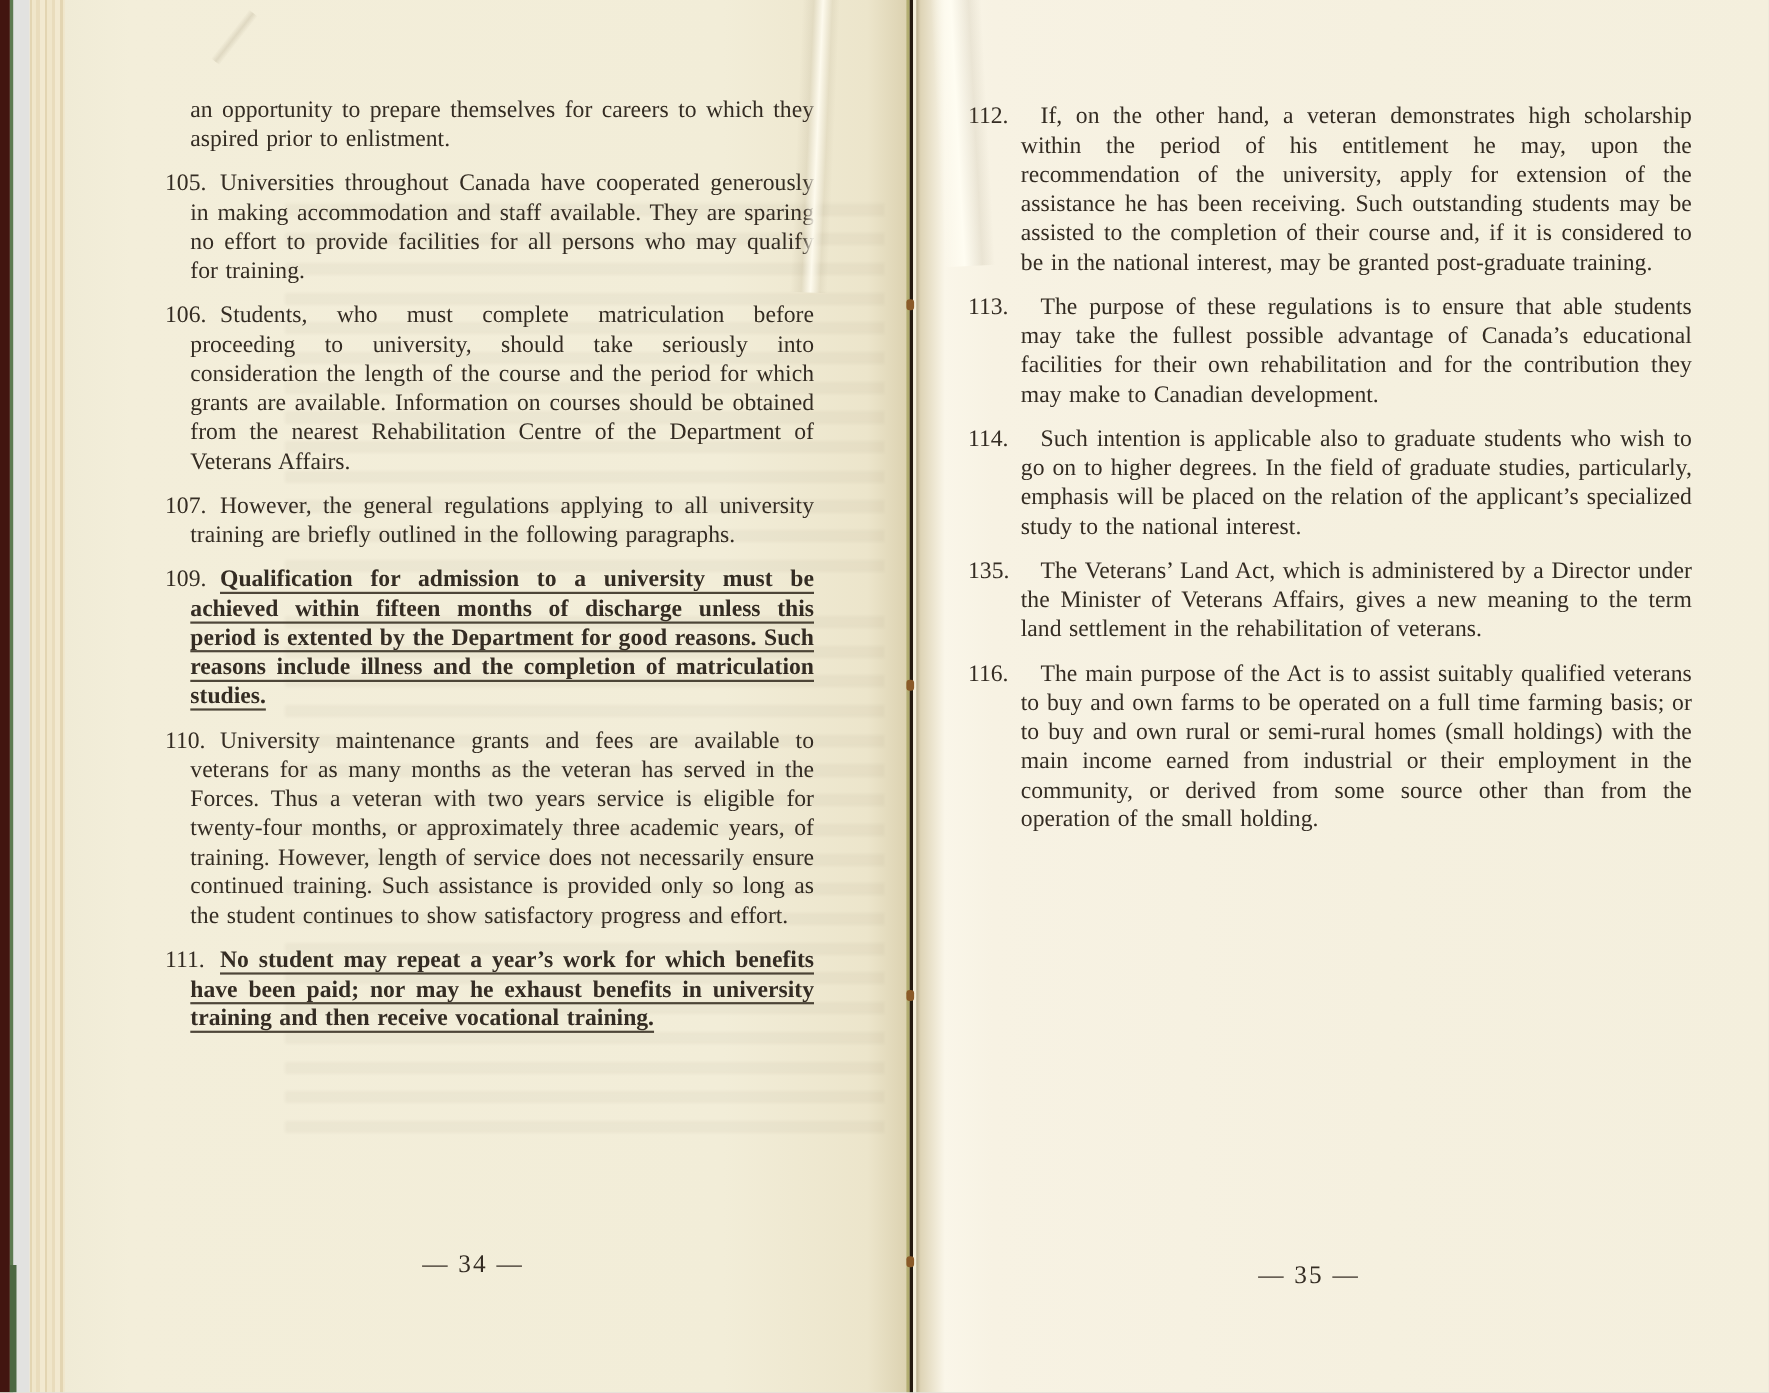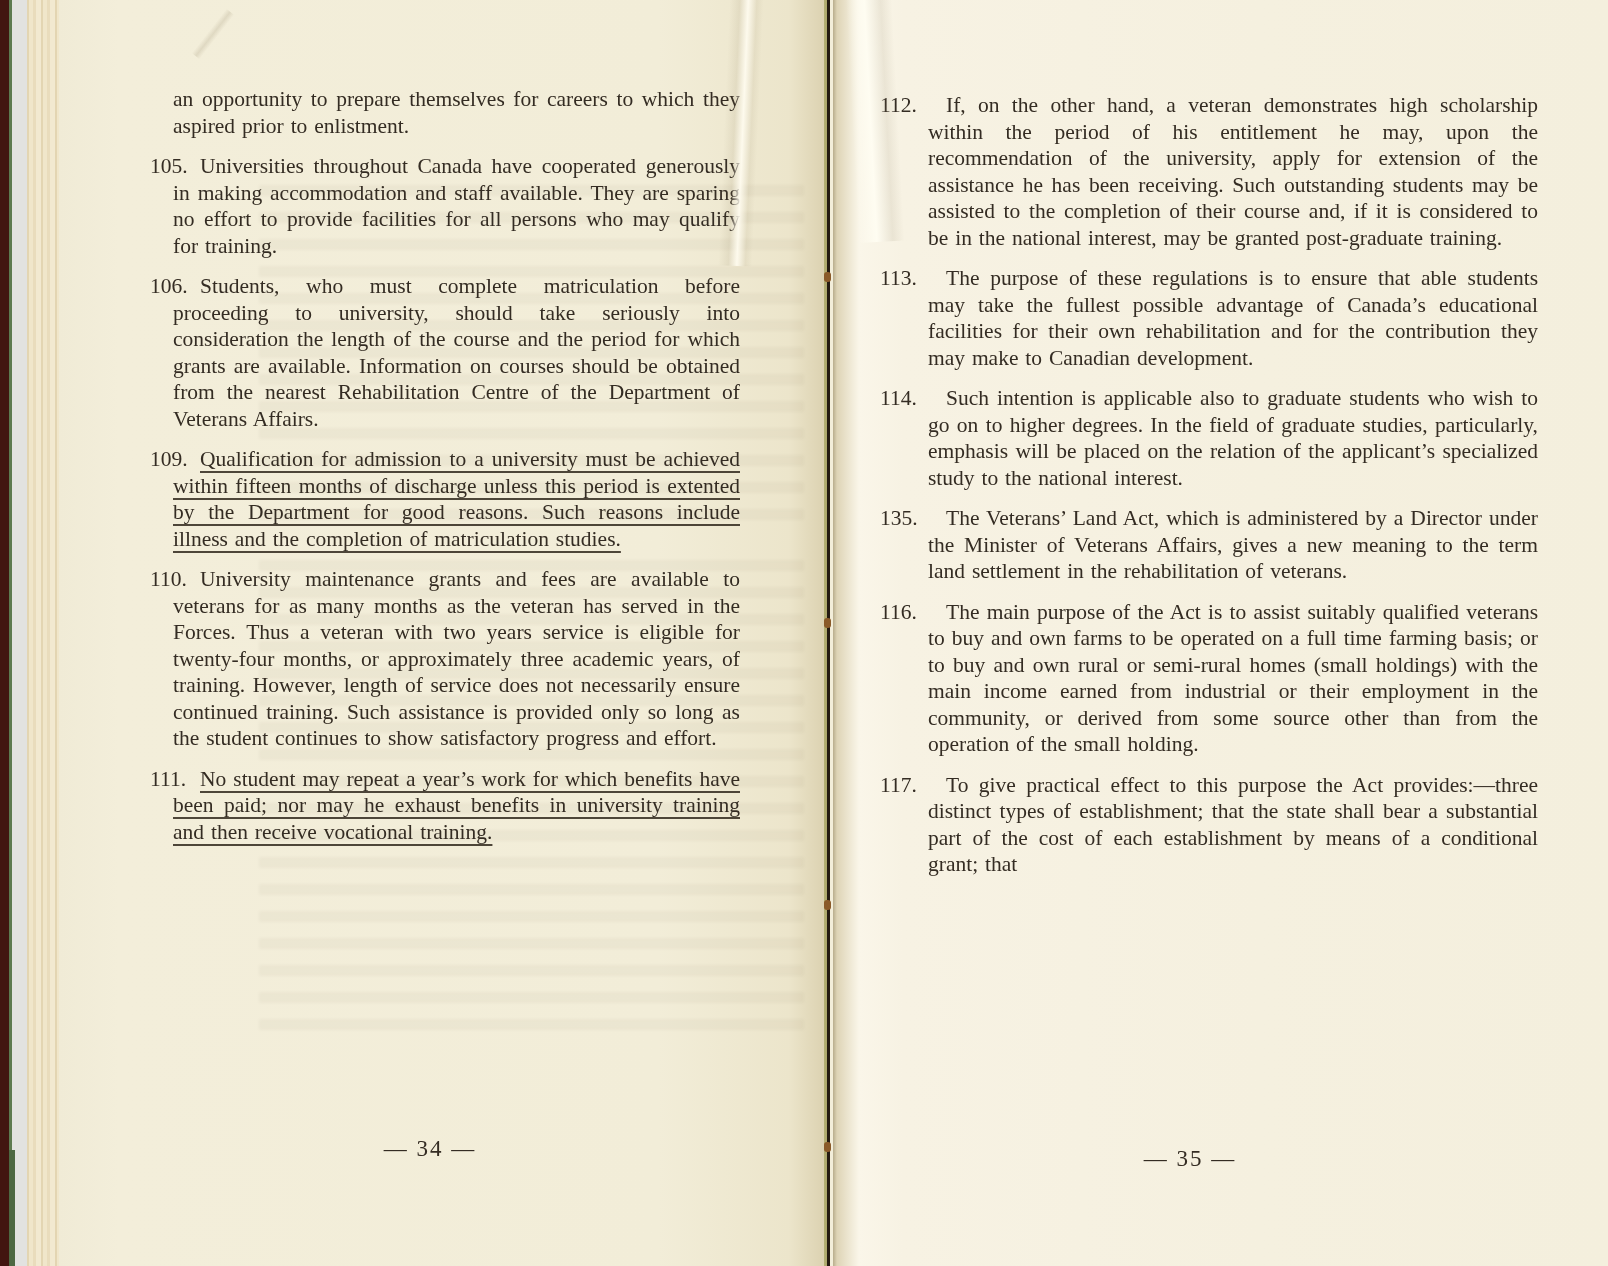--- a/index.html
+++ b/index.html
@@ -57,20 +57,21 @@
   .tb-left .para.indent{text-indent:27px;}
   .tb-right .para.indent{text-indent:18px;}
   .pnum{position:absolute;top:0;text-indent:0;}
   .tb-left .pnum{left:-33px;margin-left:10px;}
   .tb-right .pnum{left:-48px;}
   .u{
     text-decoration:underline;
     text-decoration-thickness:1.6px;
     text-underline-offset:4.5px;
     text-decoration-color:rgba(48,40,28,0.85);
+    font-weight:bold;
   }
   .act-heading-row{margin:20px 0 16px 0;display:flex;justify-content:center;text-indent:0;}
   .act-heading{
     display:inline-block;
     font-family:"Liberation Sans", sans-serif;
     font-weight:bold;font-size:39px;letter-spacing:0.5px;
     color:#241d16;transform:scaleX(0.93);
     text-shadow:0 0 0.6px #241d16;
   }
   .page-number{position:absolute;font-size:23px;letter-spacing:2px;color:#342c23;}
@@ -117,38 +118,38 @@
 
 
       <div class="para indent">
         <span class="pnum">135.</span>
         <span class="ptext">The Veterans’ Land Act, which is administered by a Director under the Minister of Veterans Affairs, gives a new meaning to the term land settlement in the rehabilitation of veterans.</span>
       </div>
       <div class="para indent">
         <span class="pnum">116.</span>
         <span class="ptext">The main purpose of the Act is to assist suitably qualified veterans to buy and own farms to be operated on a full time farming basis; or to buy and own rural or semi-rural homes (small holdings) with the main income earned from industrial or their employment in the community, or derived from some source other than from the operation of the small holding.</span>
       </div>
-      <div class="para indent">
-        <span class="pnum">117.</span>
-        <span class="ptext">To give practical effect to this purpose the Act provides:—three distinct types of establishment; that the state shall bear a substantial part of the cost of each establishment by means of a conditional grant; that</span>
-      </div>
     </div>
   </div>
 
   <div class="textblock tb-left">
     <div class="para">
       <span class="ptext">an opportunity to prepare themselves for careers to which they aspired prior to enlistment.</span>
     </div>
     <div class="para indent">
       <span class="pnum">105.</span>
       <span class="ptext">Universities throughout Canada have cooperated generously in making accommodation and staff available. They are sparing no effort to provide facilities for all persons who may qualify for training.</span>
     </div>
     <div class="para indent">
       <span class="pnum">106.</span>
       <span class="ptext">Students, who must complete matriculation before proceeding to university, should take seriously into consideration the length of the course and the period for which grants are available. Information on courses should be obtained from the nearest Rehabilitation Centre of the Department of Veterans Affairs.</span>
+    </div>
+    <div class="para indent">
+      <span class="pnum">107.</span>
+      <span class="ptext">However, the general regulations applying to all university training are briefly outlined in the following paragraphs.</span>
     </div>
     <div class="para indent">
       <span class="pnum">109.</span>
       <span class="ptext u">Qualification for admission to a university must be achieved within fifteen months of discharge unless this period is extented by the Department for good reasons. Such reasons include illness and the completion of matriculation studies.</span>
     </div>
     <div class="para indent">
       <span class="pnum">110.</span>
       <span class="ptext">University maintenance grants and fees are available to veterans for as many months as the veteran has served in the Forces. Thus a veteran with two years service is eligible for twenty-four months, or approximately three academic years, of training. However, length of service does not necessarily ensure continued training. Such assistance is provided only so long as the student continues to show satisfactory progress and effort.</span>
     </div>
     <div class="para indent">

